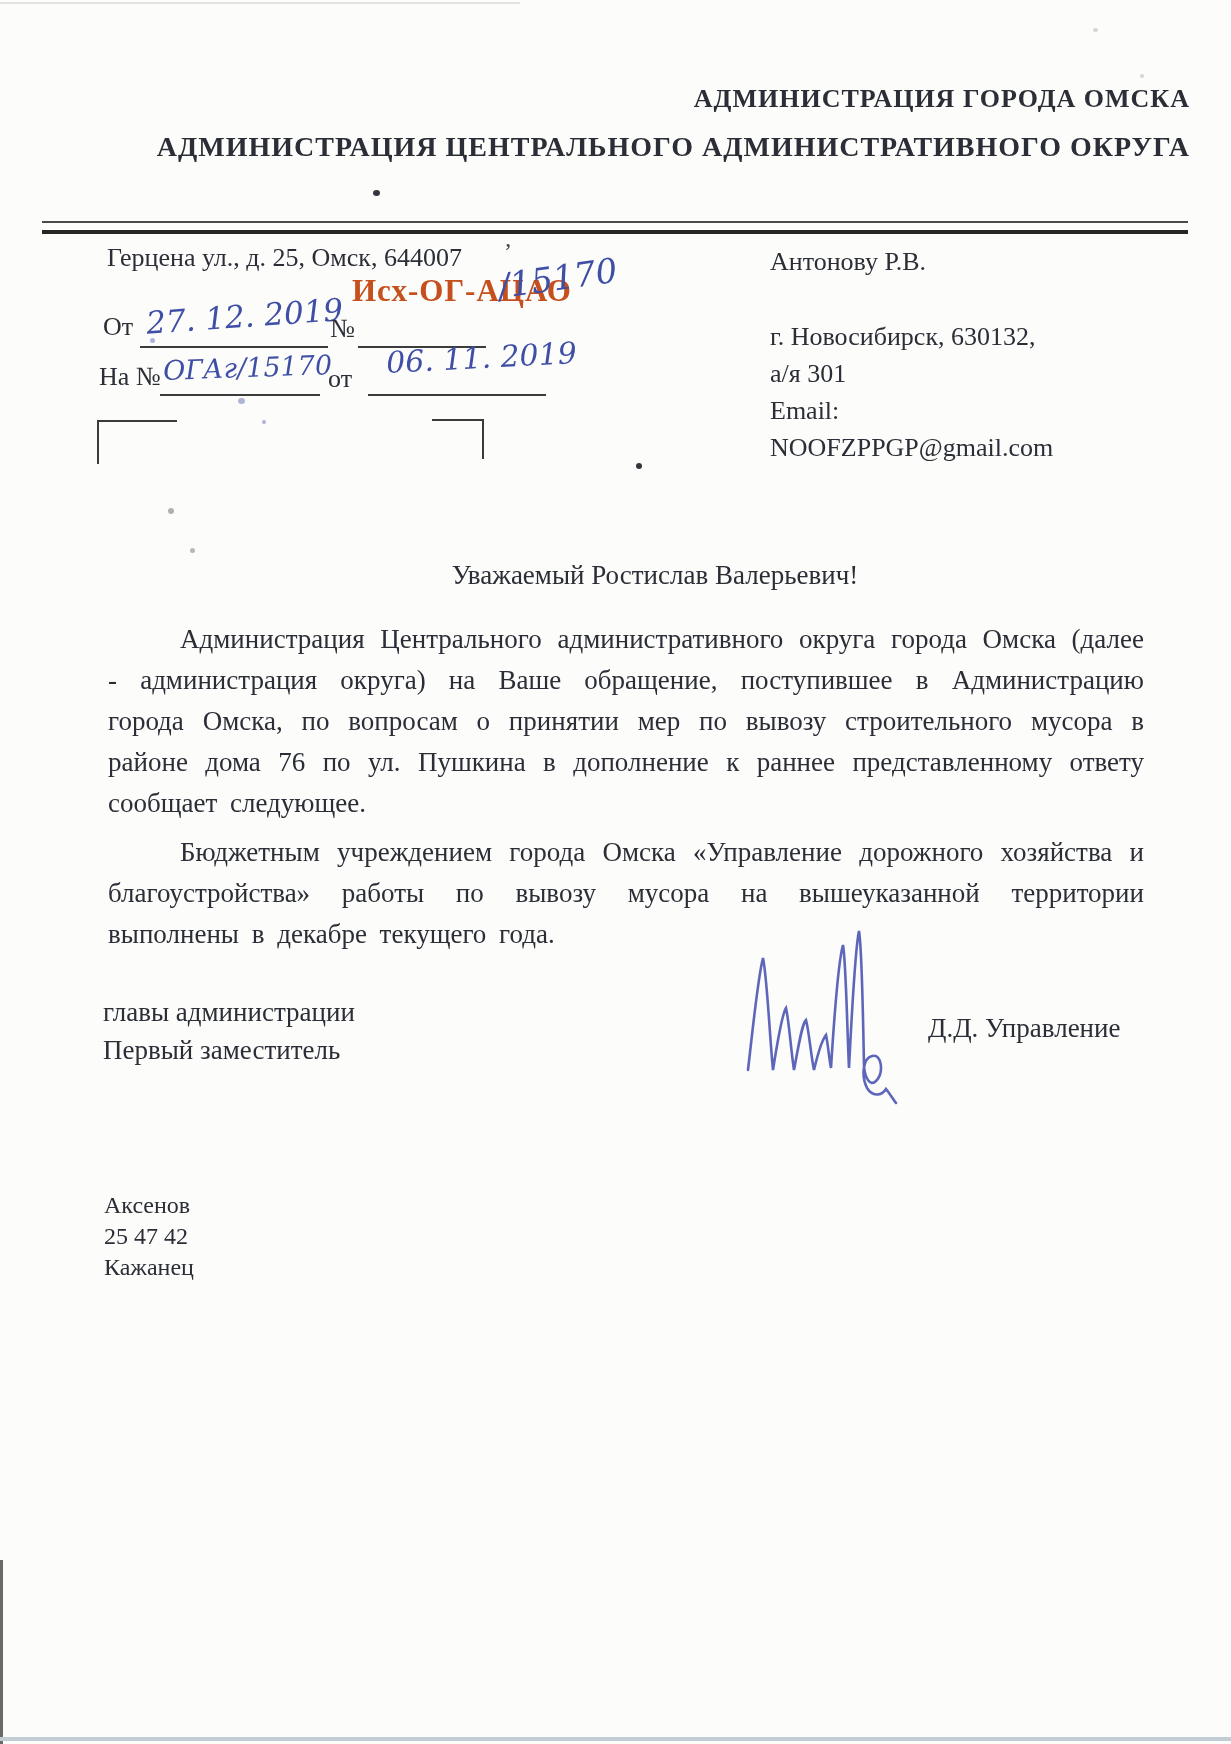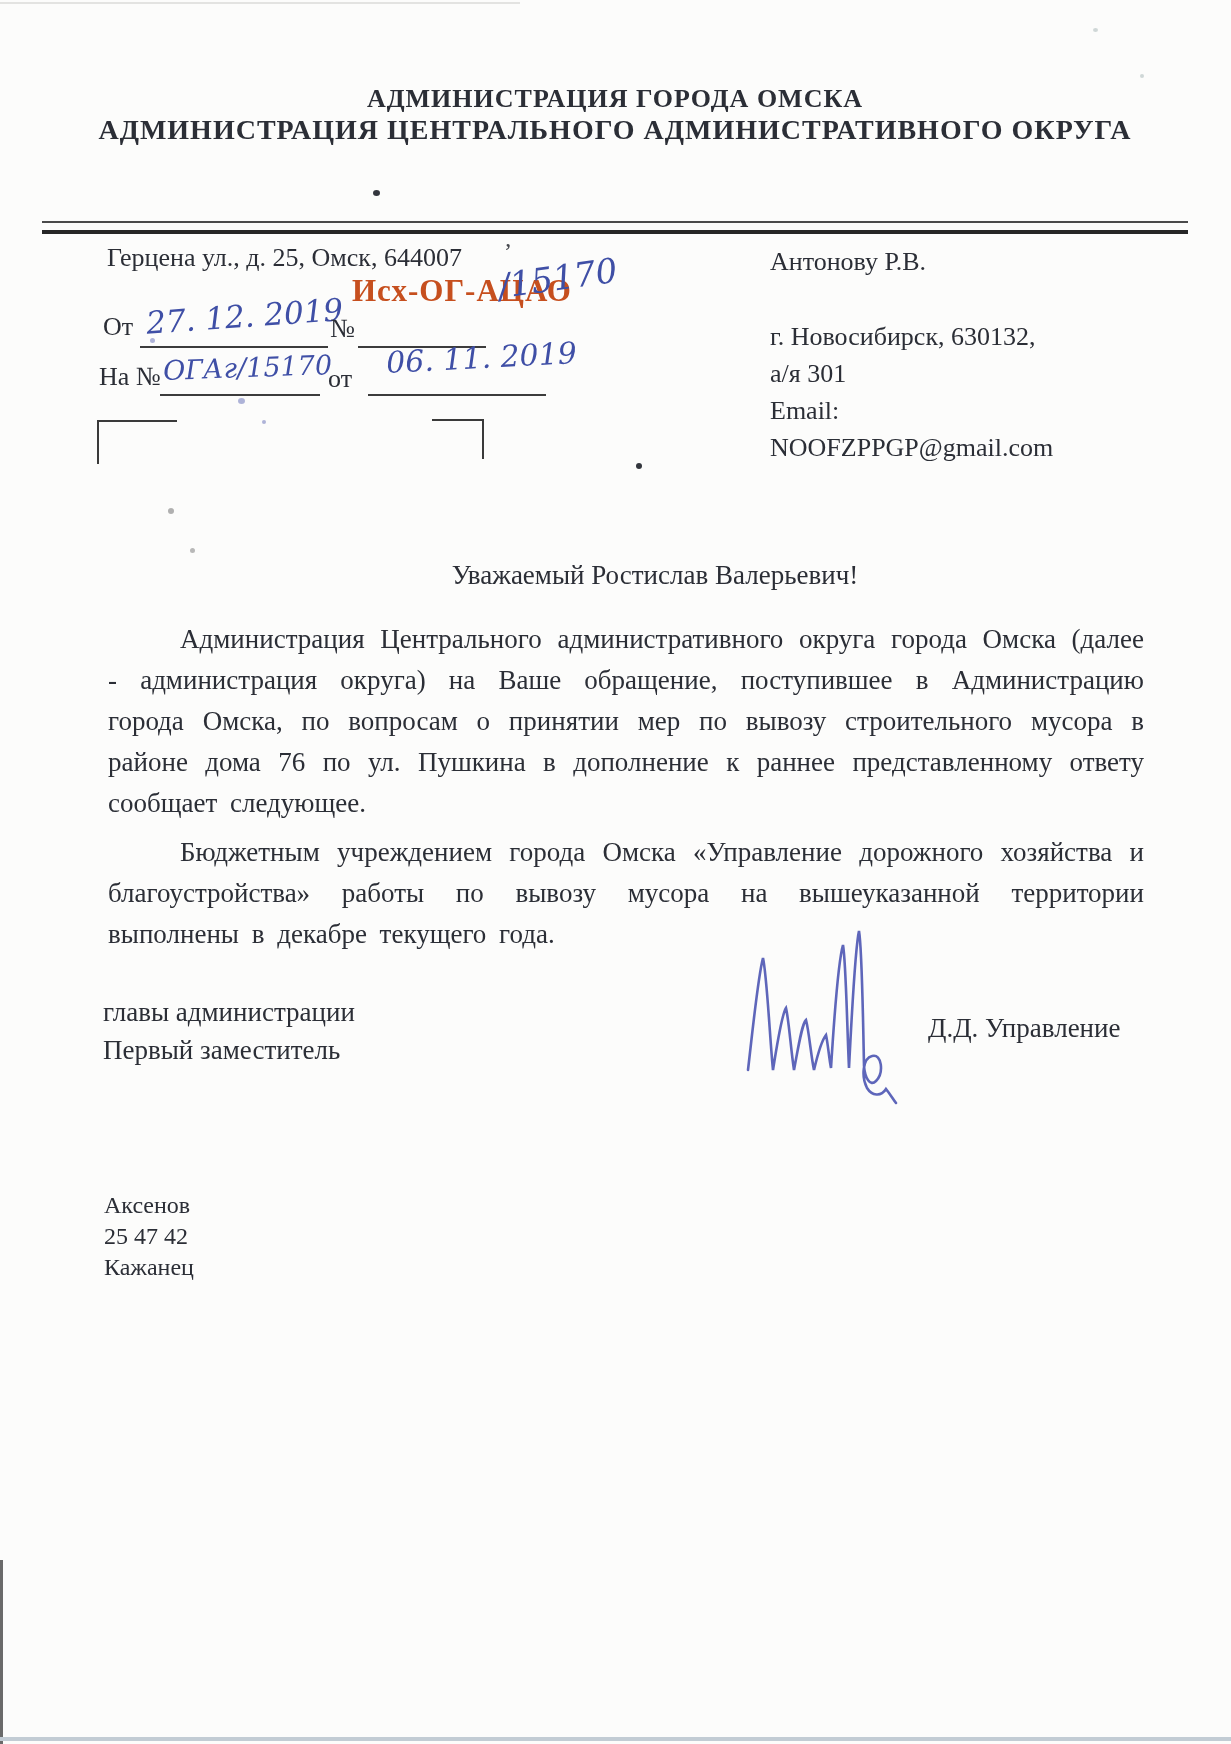--- a/index.html
+++ b/index.html
@@ -3,23 +3,23 @@
 <meta charset="utf-8">
 <style>
   html,body{margin:0;padding:0;background:#ffffff;}
   .page{
     position:relative;width:1231px;height:1744px;overflow:hidden;
     background:#fcfcfb;
     font-family:"Liberation Serif", serif;
     color:#2b2e36;
   }
   
-  .letterhead{position:absolute;left:40px;top:84px;width:1150px;text-align:center;}
+  .letterhead{position:absolute;left:40px;top:84px;width:1150px;text-align:right;}
   .lh1{font-size:26px;font-weight:bold;letter-spacing:1px;}
-  .lh2{font-size:28px;font-weight:bold;letter-spacing:1px;margin-top:0;}
+  .lh2{font-size:28px;font-weight:bold;letter-spacing:1px;margin-top:17px;}
   .rule-thin{position:absolute;left:42px;top:221px;width:1146px;height:2px;background:#4a4a4a;}
   .rule-thick{position:absolute;left:42px;top:230px;width:1146px;height:4px;background:#262626;}
   
   .addr-line{position:absolute;left:107px;top:243px;font-size:26px;}
   .form-label{font-size:26px;color:#2b2e36;}
   .lbl-ot{position:absolute;left:103px;top:312px;}
   .lbl-no{position:absolute;left:330px;top:314px;}
   .lbl-nano{position:absolute;left:99px;top:362px;}
   .lbl-ot2{position:absolute;left:328px;top:364px;}
   .uline{position:absolute;height:2px;background:#3c3c3c;}

